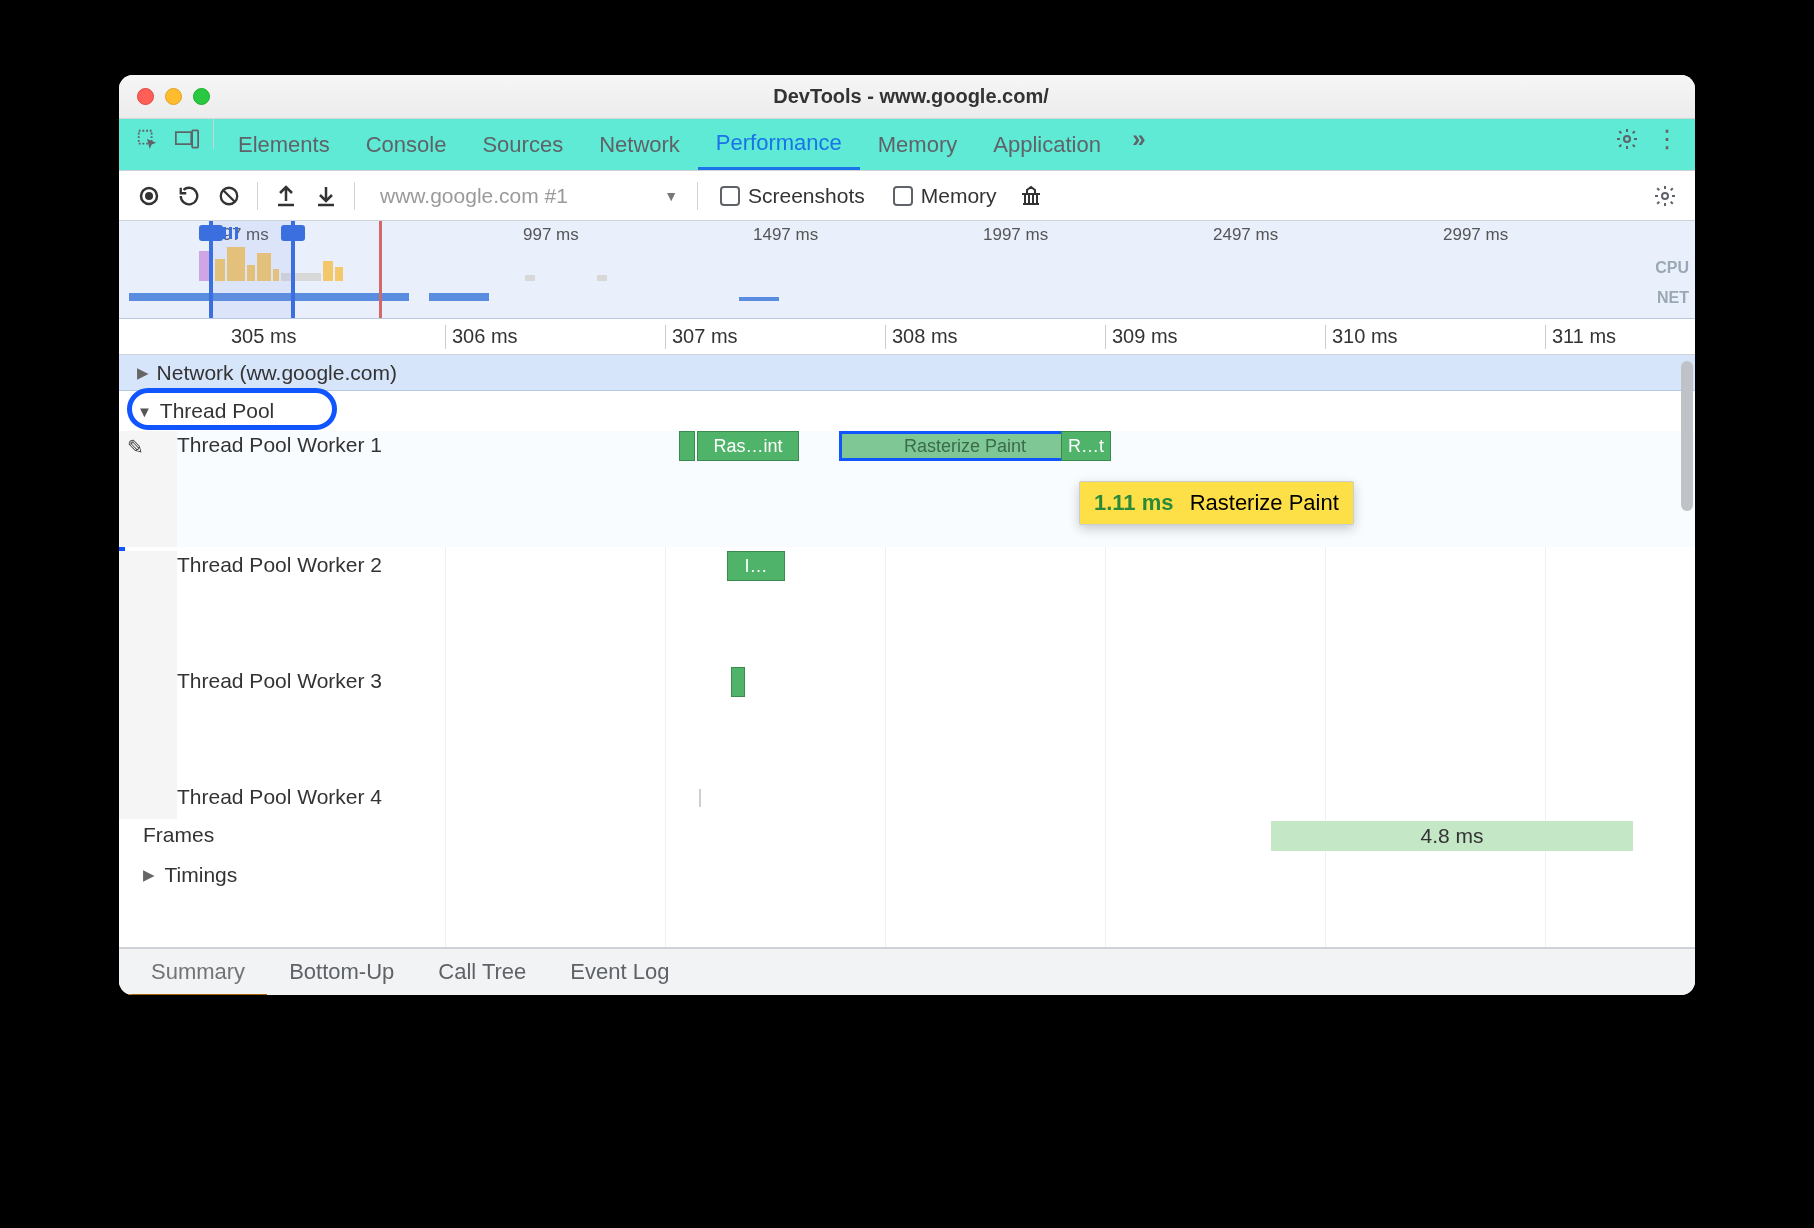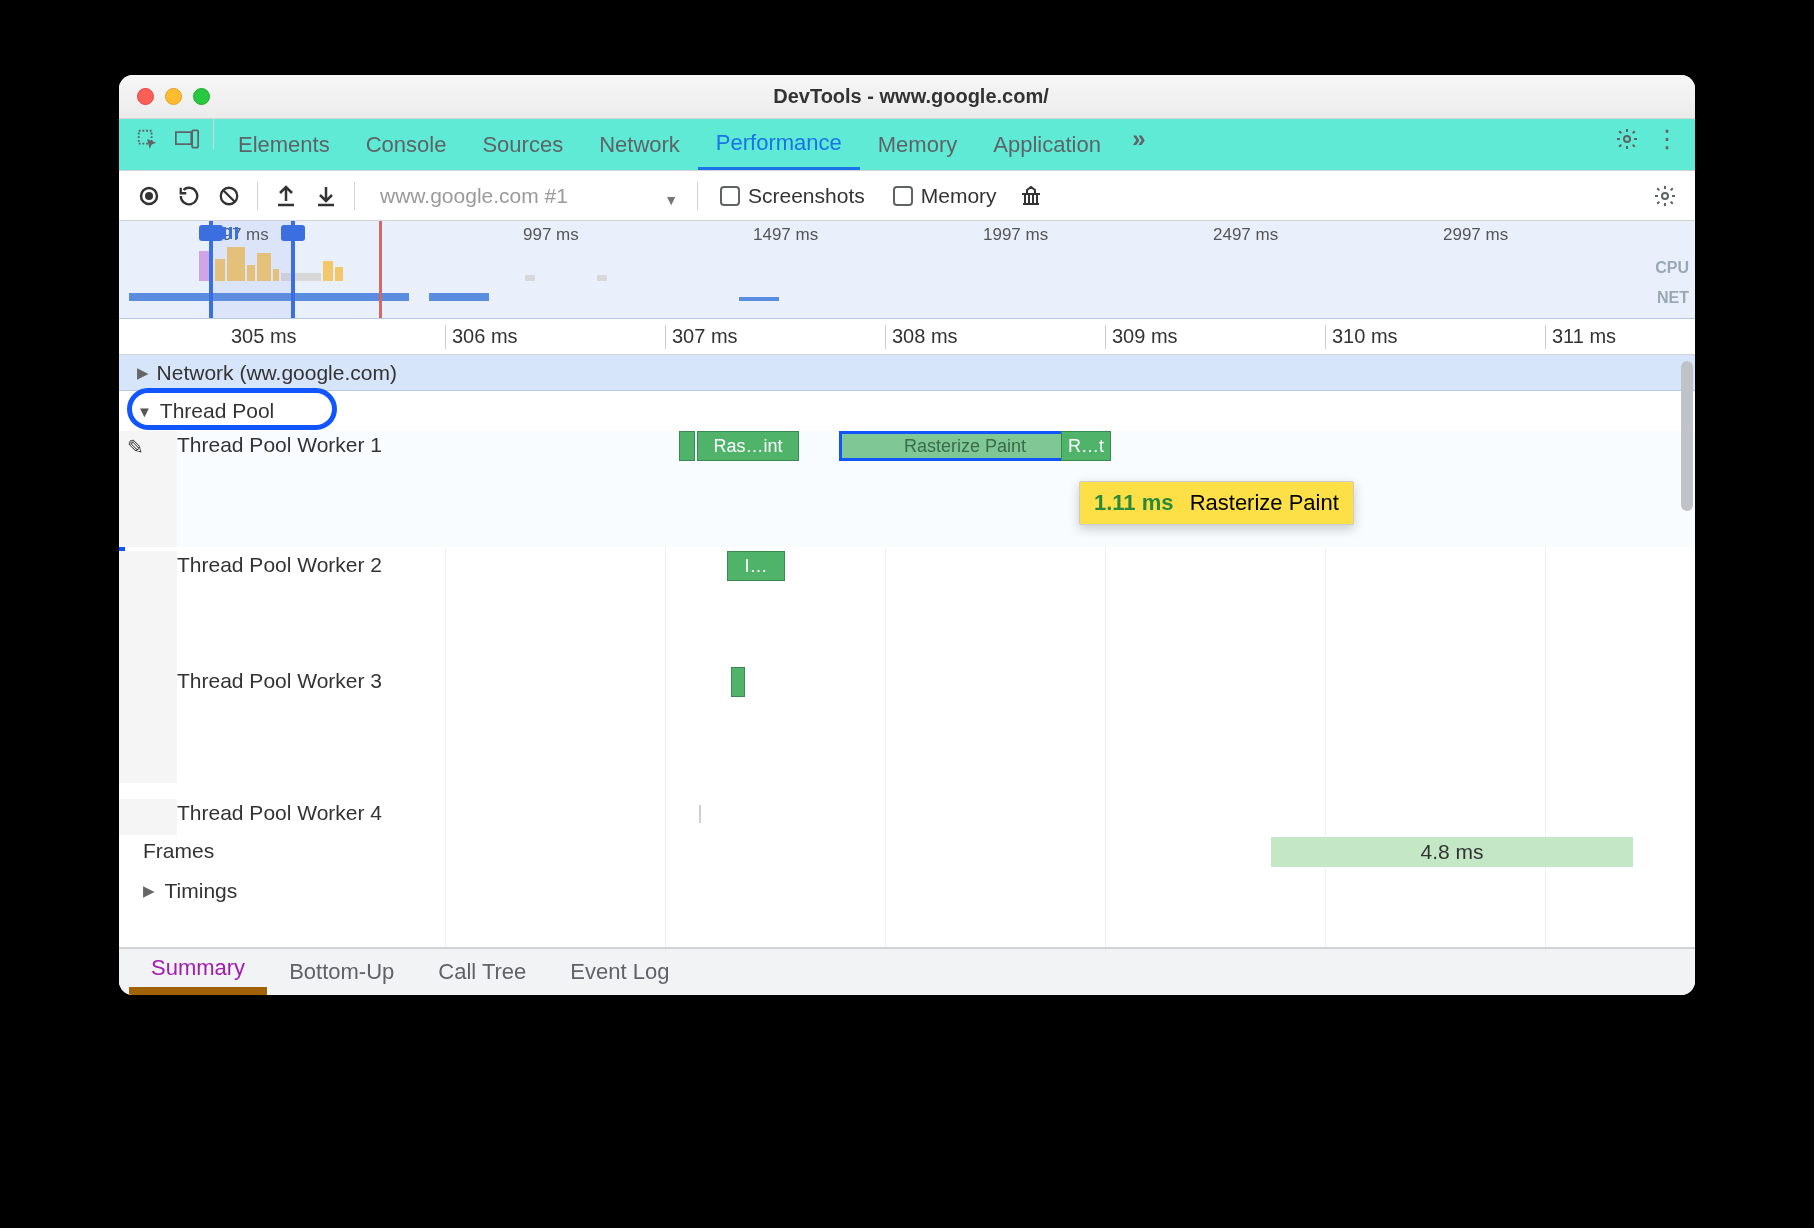--- a/index.html
+++ b/index.html
@@ -49,21 +49,21 @@
   .tabbar .divider { width:1px; height:30px; background:#cfd2d6; margin:0 6px;}
   .tabbar .tab { padding: 0 18px; height:100%; display:flex; align-items:center; cursor:pointer;}
   .tabbar .tab.active { color:#1a73e8; border-bottom:3px solid #1a73e8; font-weight:500;}
   .spacer { flex:1; }
   .toolbar2 {
     height:50px; background:#fff; border-bottom:1px solid #cfd2d6;
     display:flex; align-items:center; padding:0 10px; font-size:20px; color:#5f6368;
   }
   .toolbar2 .ib { width:40px;height:40px;display:flex;align-items:center;justify-content:center;cursor:pointer;}
   .toolbar2 .vdiv { width:1px;height:28px;background:#cfd2d6;margin:0 8px;}
-  .profile-select { display:flex;align-items:flex-end;gap:6px;color:#9a9a9a;padding:0 10px;border:1px solid transparent;font-size:21px; margin-left:6px; min-width:320px;}
+  .profile-select { display:flex;align-items:center;gap:6px;color:#9a9a9a;padding:0 10px;border:1px solid transparent;font-size:21px; margin-left:6px; min-width:320px;}
   .profile-select .tri { font-size:14px;color:#777; margin-left:auto;}
   .checkbox { width:20px;height:20px;border:2px solid #5f6368;border-radius:4px;display:inline-block;margin-right:8px;}
   .chk-lbl { display:flex;align-items:center;margin:0 14px;color:#333; font-size:21px;}
   .overview {
     height:98px; position:relative; background:#e9f0fb; border-bottom:1px solid #b6c8e4;
     overflow:hidden;
   }
   .ov-ticks { position:absolute; top:4px; left:0; right:0; font-size:17px; color:#555;}
   .ov-ticks span { position:absolute; transform:translateX(-6px);}
   .ov-cpu,.ov-net{position:absolute;right:6px;font-size:16px;font-weight:700;color:#9aa7b4;}
@@ -87,32 +87,32 @@
   .row { position:relative; font-size:21px; color:#333;}
   .row.hdr { background:#d7e5fb; height:36px; display:flex;align-items:center;padding-left:18px;border-bottom:1px solid #b6c8e4;}
   .row.hdr .arrow{margin-right:8px;color:#666;font-size:15px;}
   .highlight-ring{position:absolute;left:8px;top:-3px;width:210px;height:42px;border:5px solid #1155ff;border-radius:28px;pointer-events:none;}
   .lane { height:116px; position:relative; padding-top:4px;}
   .lane .label{position:absolute;left:58px;top:2px;font-size:21px;color:#333;}
   .lane .edit-icon{position:absolute;left:8px;top:4px;font-size:20px;color:#444;cursor:pointer;}
   .lane .bar-track{position:absolute;left:0;right:0;top:0;height:32px;}
   .block{position:absolute;top:0;height:30px;background:#4fb36a;color:#fff;font-size:18px;display:flex;align-items:center;justify-content:center;overflow:hidden;white-space:nowrap;padding:8px 6px;border:1px solid #3a8a50;}
   .block.darkborder{border:3px solid #1155ff;background:#7fc896;color:#3a6b4a;}
-  .lane.short{height:36px;margin-top:16px;}
+  .lane.short{height:36px;}
   .bg-stripe{position:absolute;left:0;top:0;bottom:0;width:58px;background:#f5f5f5;}
   .frames-row{height:36px;position:relative;}
   .frames-row .lbl{position:absolute;left:24px;top:4px;font-size:21px;color:#333;}
   .frames-row .fbar{position:absolute;right:14px;top:2px;height:30px;background:#c4e7c6;color:#333;font-size:21px;display:flex;align-items:center;justify-content:center;}
   .timings-row{height:40px;display:flex;align-items:center;padding-left:24px;font-size:21px;color:#333;}
   .timings-row .arrow{margin-right:10px;color:#666;font-size:15px;}
   .tooltip{position:absolute;background:#fde047;border:1px solid #ccc;box-shadow:0 4px 12px rgba(0,0,0,0.2);padding:8px 14px;font-size:22px;border-radius:2px;white-space:nowrap;}
   .tooltip .ms{color:#2a8a3a;font-weight:600;margin-right:10px;}
   .bottom-tabs{height:48px;border-top:2px solid #cfd2d6;background:#f1f3f4;display:flex;align-items:center;padding:0 10px;font-size:22px;color:#5f6368;}
   .bottom-tabs .btab{padding:0 22px;height:100%;display:flex;align-items:center;cursor:pointer;}
-  .bottom-tabs .btab.active{color:#a21caf;border-bottom:8px solid #a16207;}
+  .bottom-tabs .btab.active{color:#737373;border-bottom:1px solid #a16207;}
   .scrollbar{position:absolute;right:2px;width:12px;background:#bfc3c8;border-radius:6px;}
   .blue-edge{position:absolute;left:0;width:6px;background:#1155ff;}
   svg{display:block;}
 </style>
 </head>
 <body>
 
 <div class="window">
 
   <div class="titlebar">

